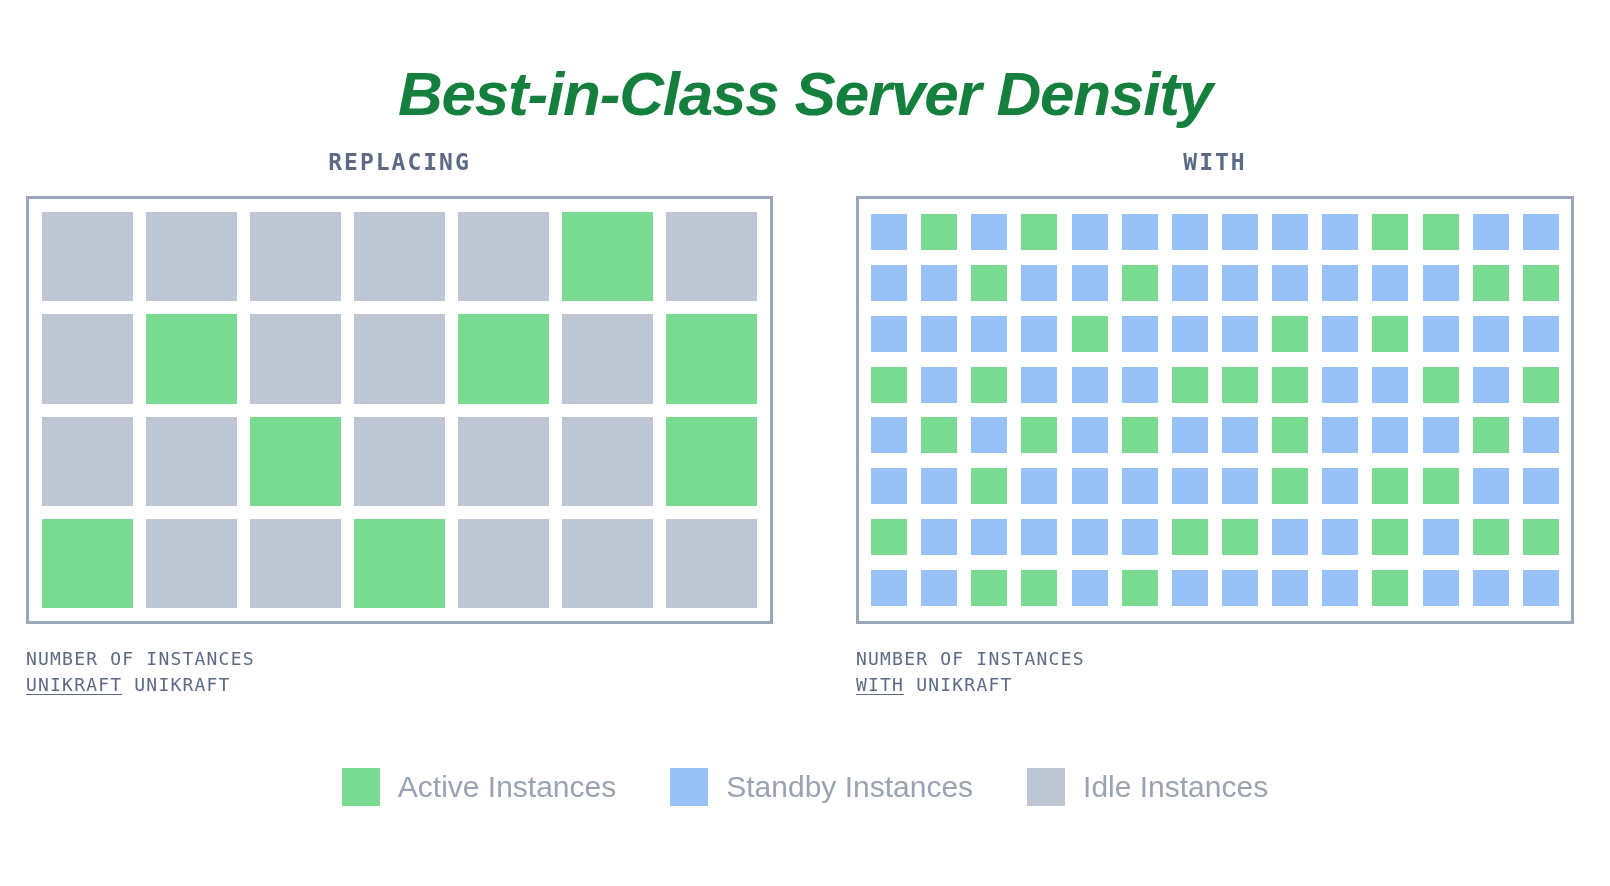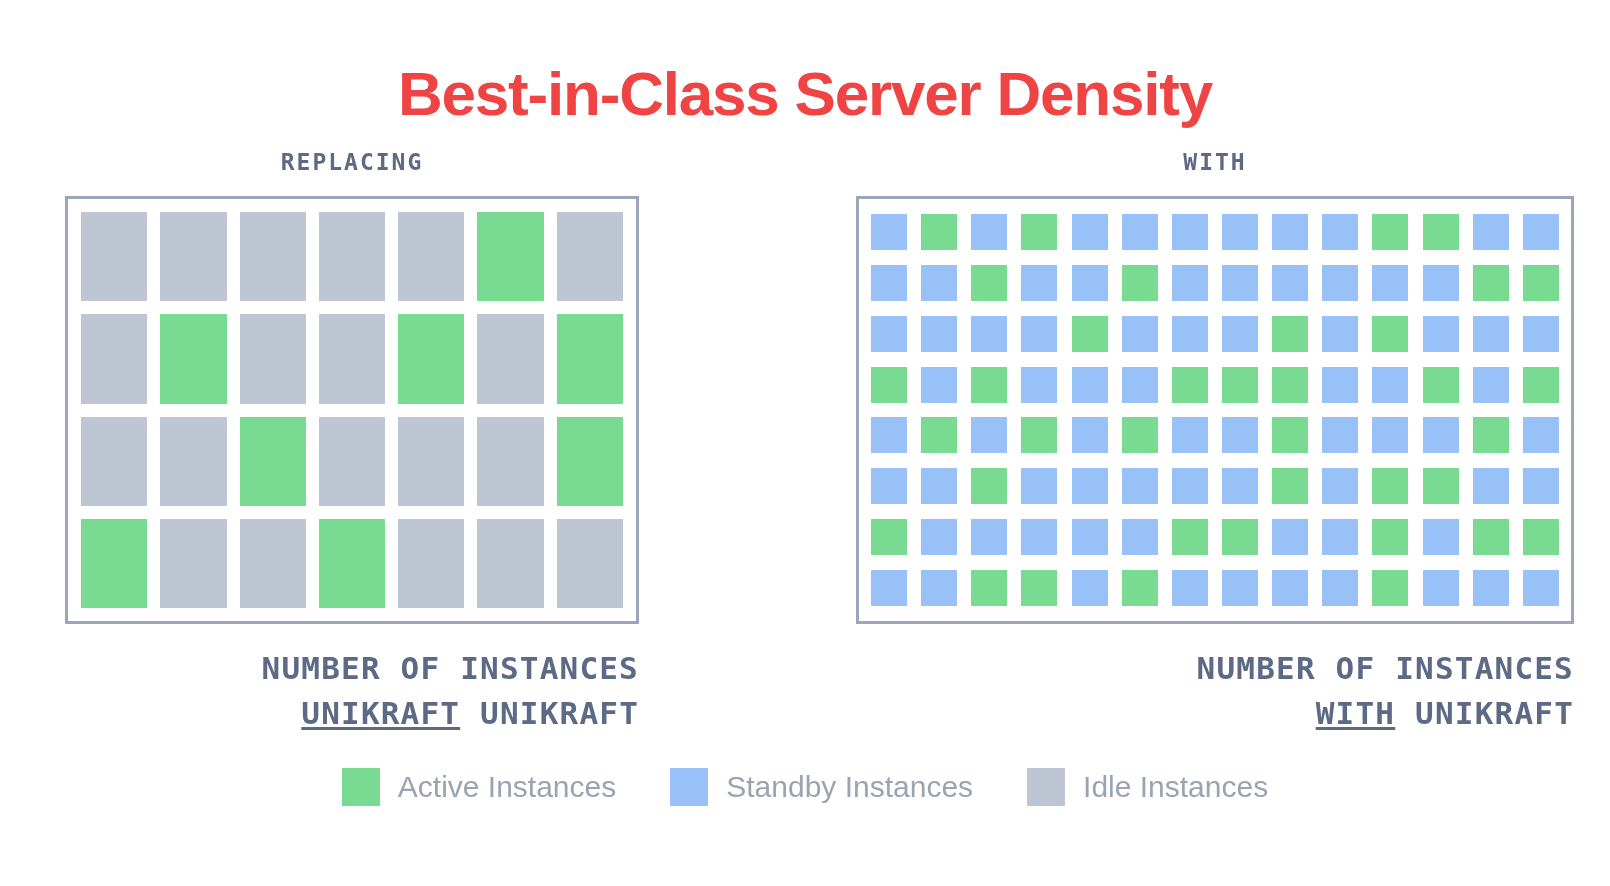--- a/index.html
+++ b/index.html
@@ -27,38 +27,39 @@
   .title {
     position: absolute;
     top: 18px;
     left: 0;
     width: 1610px;
     text-align: center;
     font-family: "Liberation Sans", sans-serif;
     font-size: 62px;
     font-weight: bold;
     letter-spacing: -1.2px;
-    color: #ef4444;
+    color: #15803d;
     line-height: 1.1;
+    font-style: italic;
   }
 
   
   .panels {
     position: absolute;
     top: 148px;
     left: 0;
     width: 1610px;
     height: 580px;
   }
 
   .panel {
     position: absolute;
     top: 0;
   }
-  .panel-left  { left: 26px;  width: 574px; margin-left: 39px; }
+  .panel-left  { left: 26px;  width: 747px; }
   .panel-right { left: 856px; width: 718px; }
 
   .panel-heading {
     text-align: center;
     font-family: "DejaVu Sans Mono", "Liberation Mono", monospace;
     font-size: 23px;
     font-weight: bold;
     letter-spacing: 2.0px;
     color: #5d6a85;
     margin: 0 0 20px 0;
@@ -91,24 +92,24 @@
   .grid-box.right .cell { justify-self: center; align-self: center; width: 36px; height: 36px; }
 
   .cell { width: 100%; height: 100%; }
   .cell.active  { background: #78db91; }
   .cell.idle    { background: #bdc6d2; }
   .cell.standby { background: #98c2f7; }
 
   
   .caption {
     margin-top: 22px;
-    text-align: right;
+    text-align: left;
     font-family: "DejaVu Sans Mono", "Liberation Mono", monospace;
-    font-size: 31px;
-    font-weight: bold;
+    font-size: 18px;
+    font-weight: normal;
     letter-spacing: 1.2px;
     color: #5d6a85;
     line-height: 1.46;
   }
   .caption .underline { text-decoration: underline; text-underline-offset: 3px; }
 
   
   .legend {
     position: absolute;
     top: 768px;

